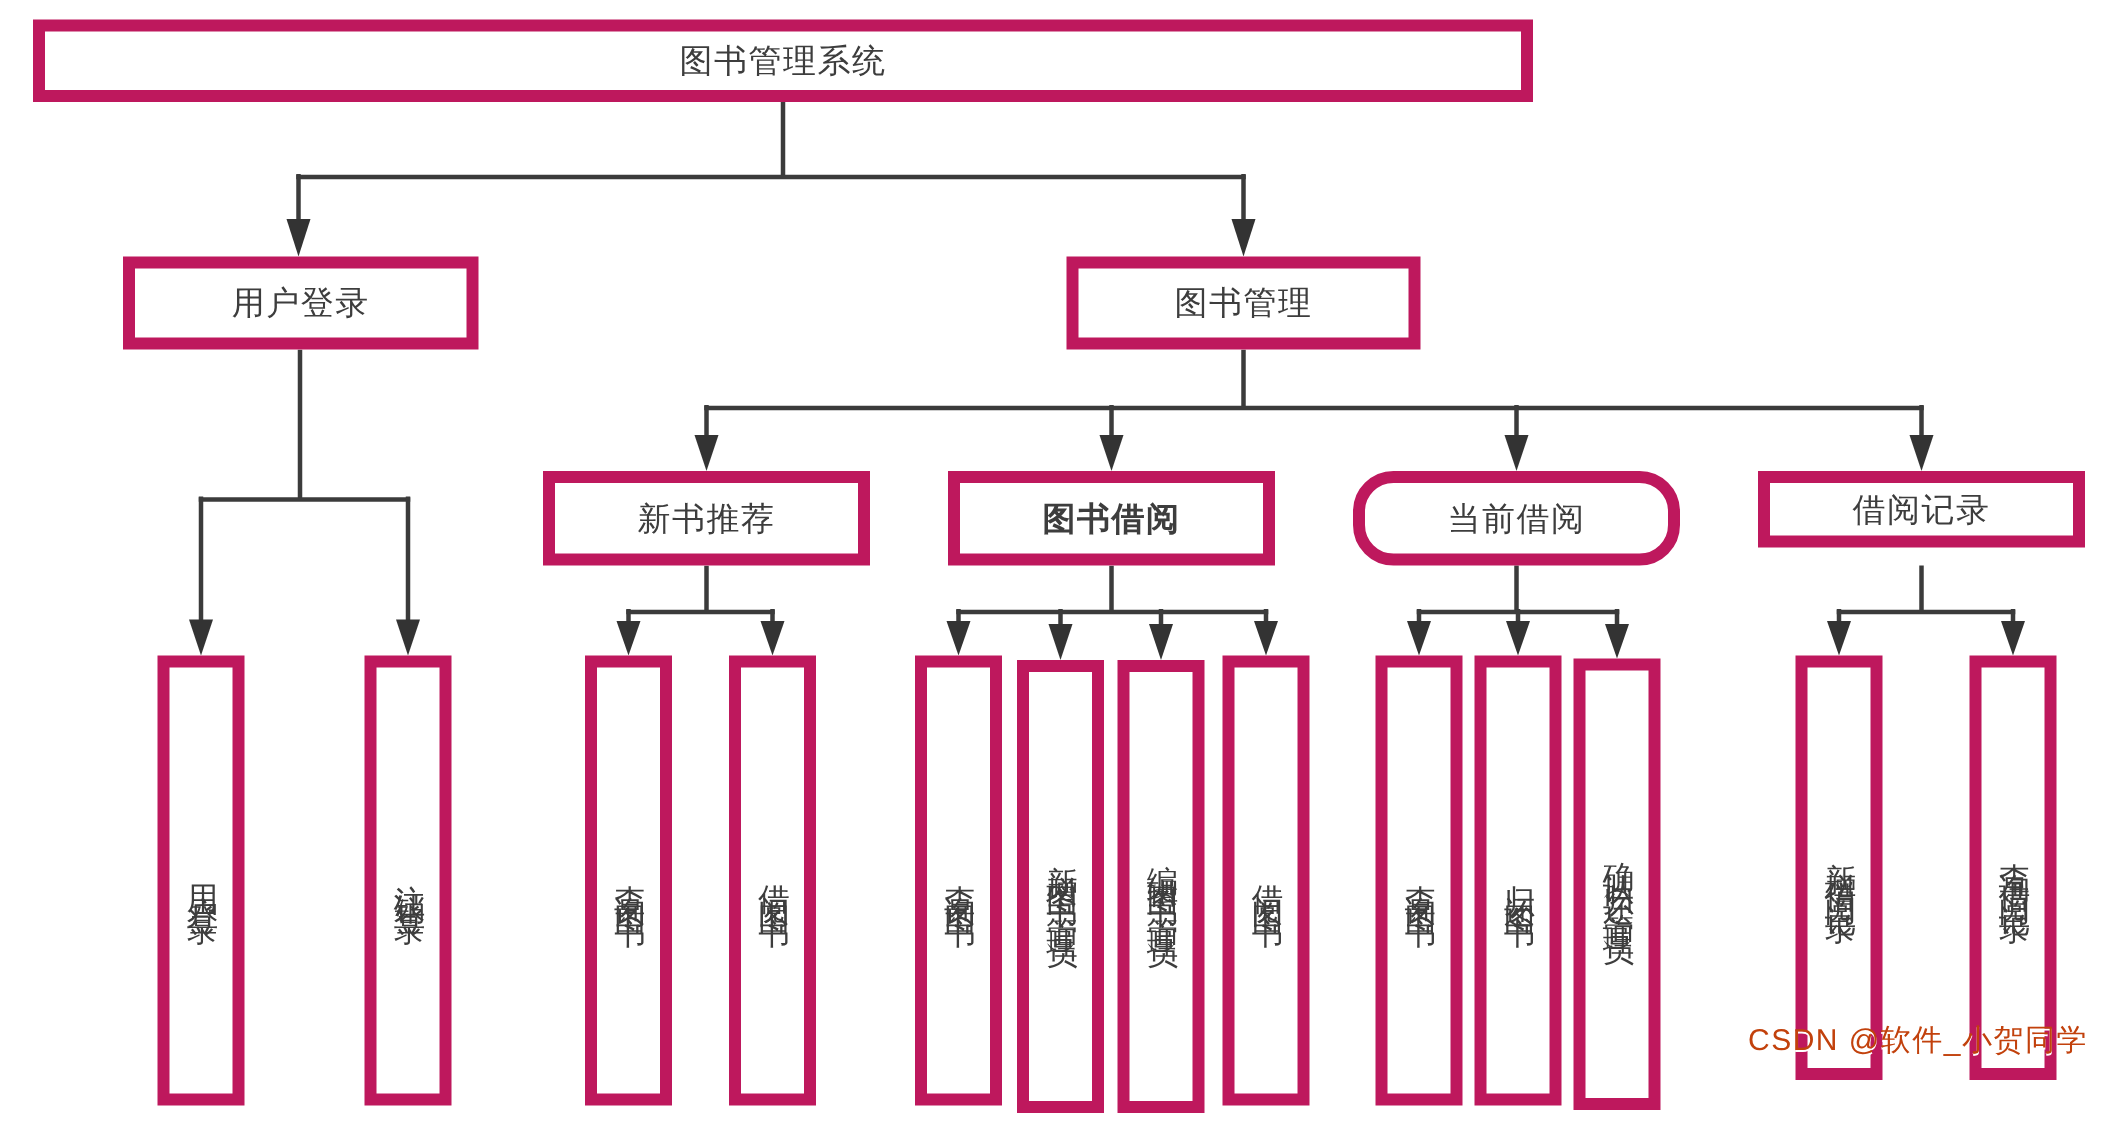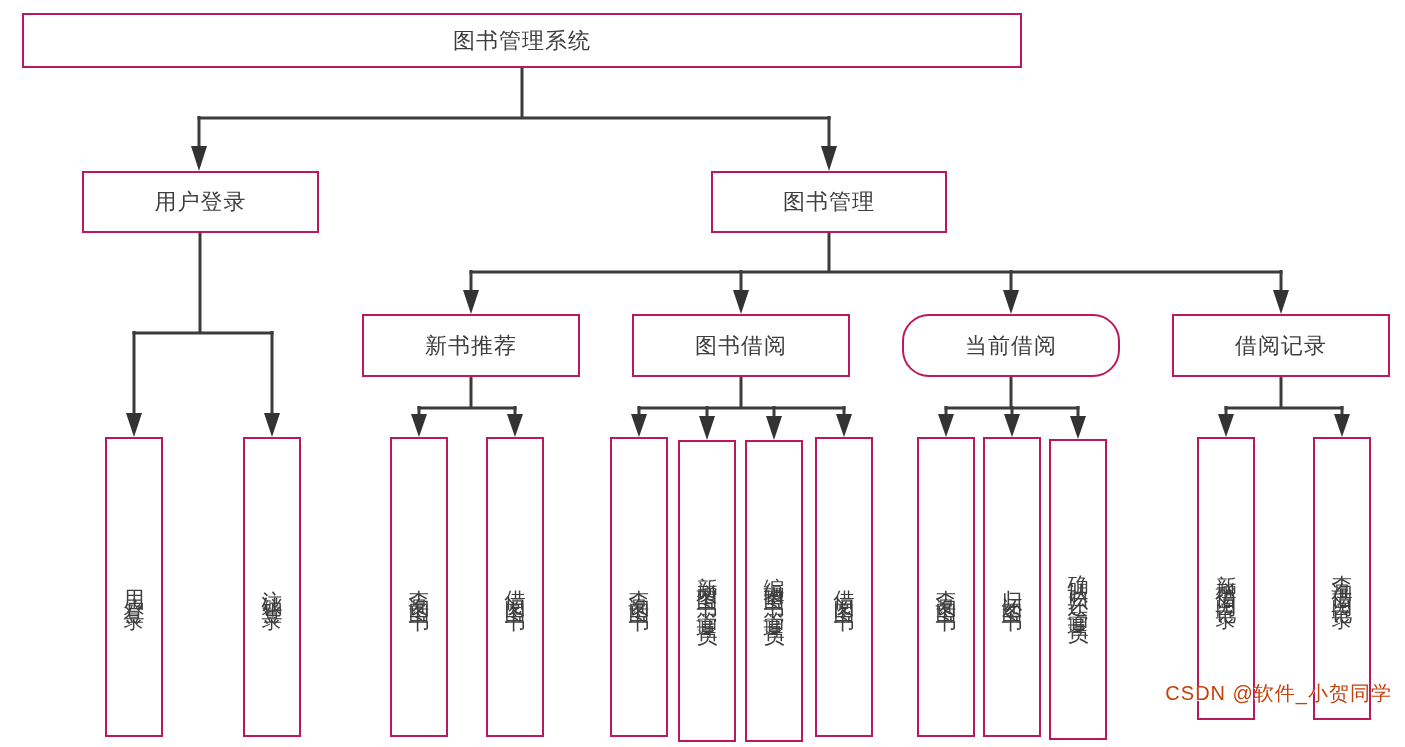--- a/index.html
+++ b/index.html
@@ -8,21 +8,21 @@
     width:1405px; height:747px;
     background:#ffffff;
     font-family:"Liberation Sans","DejaVu Sans",sans-serif;
     overflow:hidden;
   }
   #connectors { position:absolute; left:0; top:0; width:1405px; height:747px; }
   #connectors line { stroke:#3b3b3b; stroke-width:3; }
   #connectors polygon { fill:#333333; }
   .node {
     position:absolute;
-    border:2px solid #be185d;
+    border:8px solid #be185d;
     background:#ffffff;
     box-sizing:border-box;
     display:flex; align-items:center; justify-content:center;
     color:#3d3d3d;
   }
   .h-node { font-size:22px; letter-spacing:1px; }
   .v-node span {
     writing-mode:vertical-rl;
     text-orientation:mixed;
     font-size:21px;
@@ -114,27 +114,27 @@
   <div class="node h-node" style="left:82px; top:171px; width:237px; height:62px;">
     <span>用户登录</span>
   </div>
   <div class="node h-node" style="left:362px; top:314px; width:218px; height:63px;">
     <span>新书推荐</span>
   </div>
 
   <div class="node h-node" style="left:711px; top:171px; width:236px; height:62px;">
     <span>图书管理</span>
   </div>
-  <div class="node h-node" style="left:632px; top:314px; width:218px; height:63px;">
+  <div class="node h-node" style="left:632px; top:314px; width:218px; height:63px;font-weight:bold;">
     <span>图书借阅</span>
   </div>
   <div class="node h-node" style="left:902px; top:314px; width:218px; height:63px;border-radius:27px;">
     <span>当前借阅</span>
   </div>
-  <div class="node h-node" style="left:1172px; top:314px; width:218px; height:63px;">
+  <div class="node h-node" style="left:1172px; top:314px; width:218px; height:51px;">
     <span>借阅记录</span>
   </div>
 
   <div class="node v-node" style="left:105px; top:437px; width:58px; height:300px;">
     <span>用户登录</span>
   </div>
   <div class="node v-node" style="left:243px; top:437px; width:58px; height:300px;">
     <span>注销登录</span>
   </div>
 

